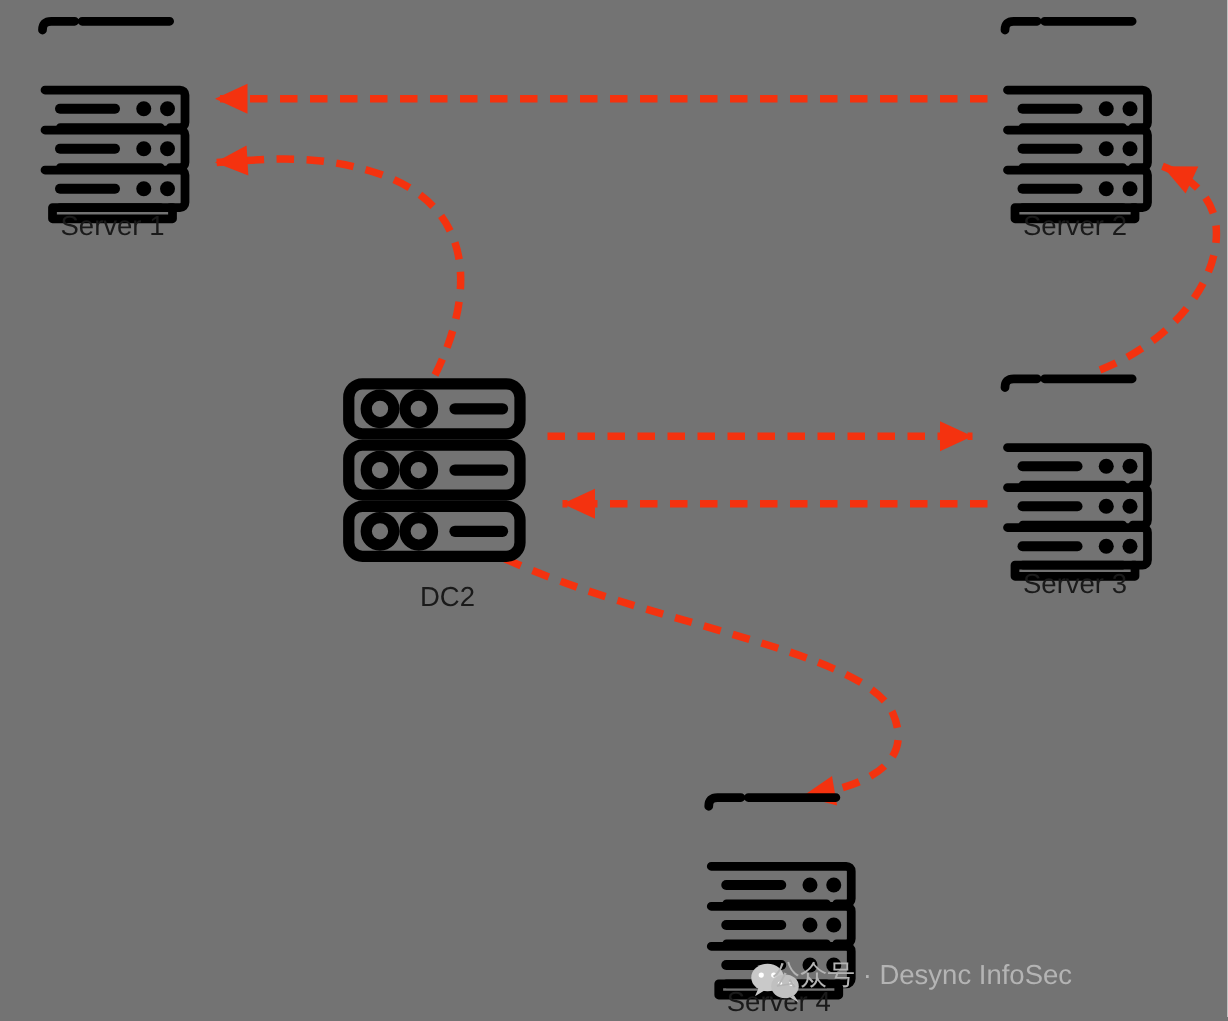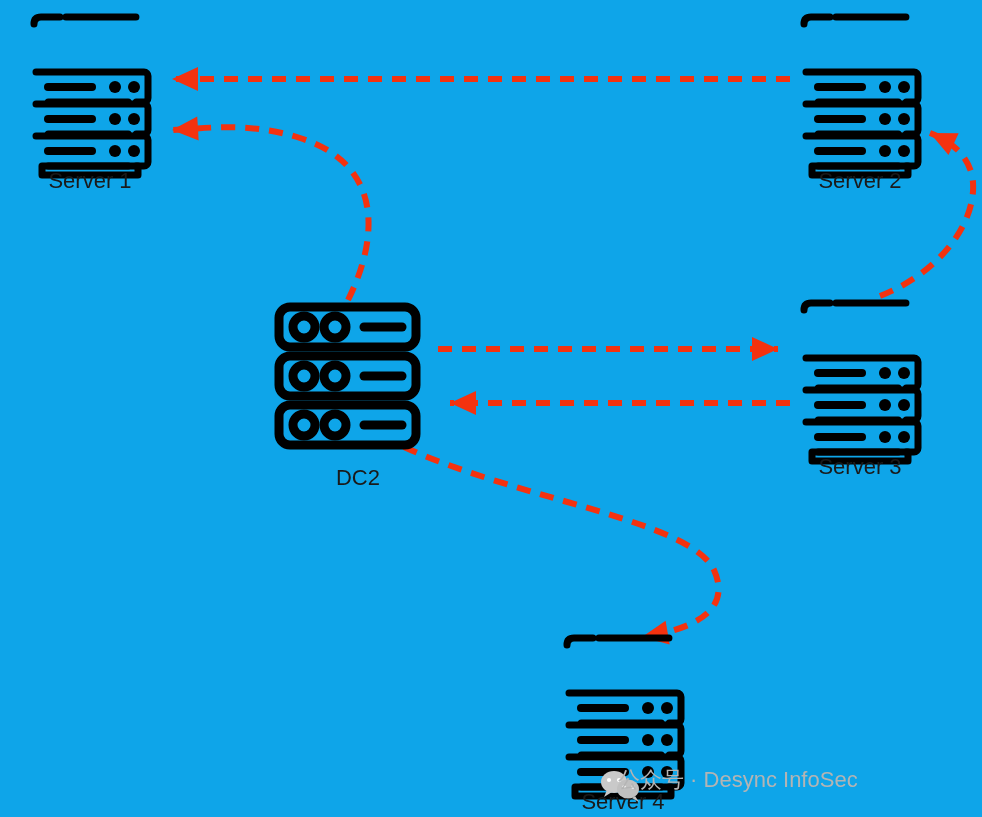--- a/index.html
+++ b/index.html
@@ -7,21 +7,21 @@
     padding: 0;
     background: #ffffff;
   }
   body {
     font-family: "Liberation Sans", sans-serif;
   }
   #diagram-canvas {
     position: relative;
     width: 982px;
     height: 817px;
-    background: #0ea5e9;
+    background: #737373;
     overflow: hidden;
   }
   #diagram-svg {
     position: absolute;
     top: 0;
     left: 0;
     width: 982px;
     height: 817px;
   }
   .node-label {

